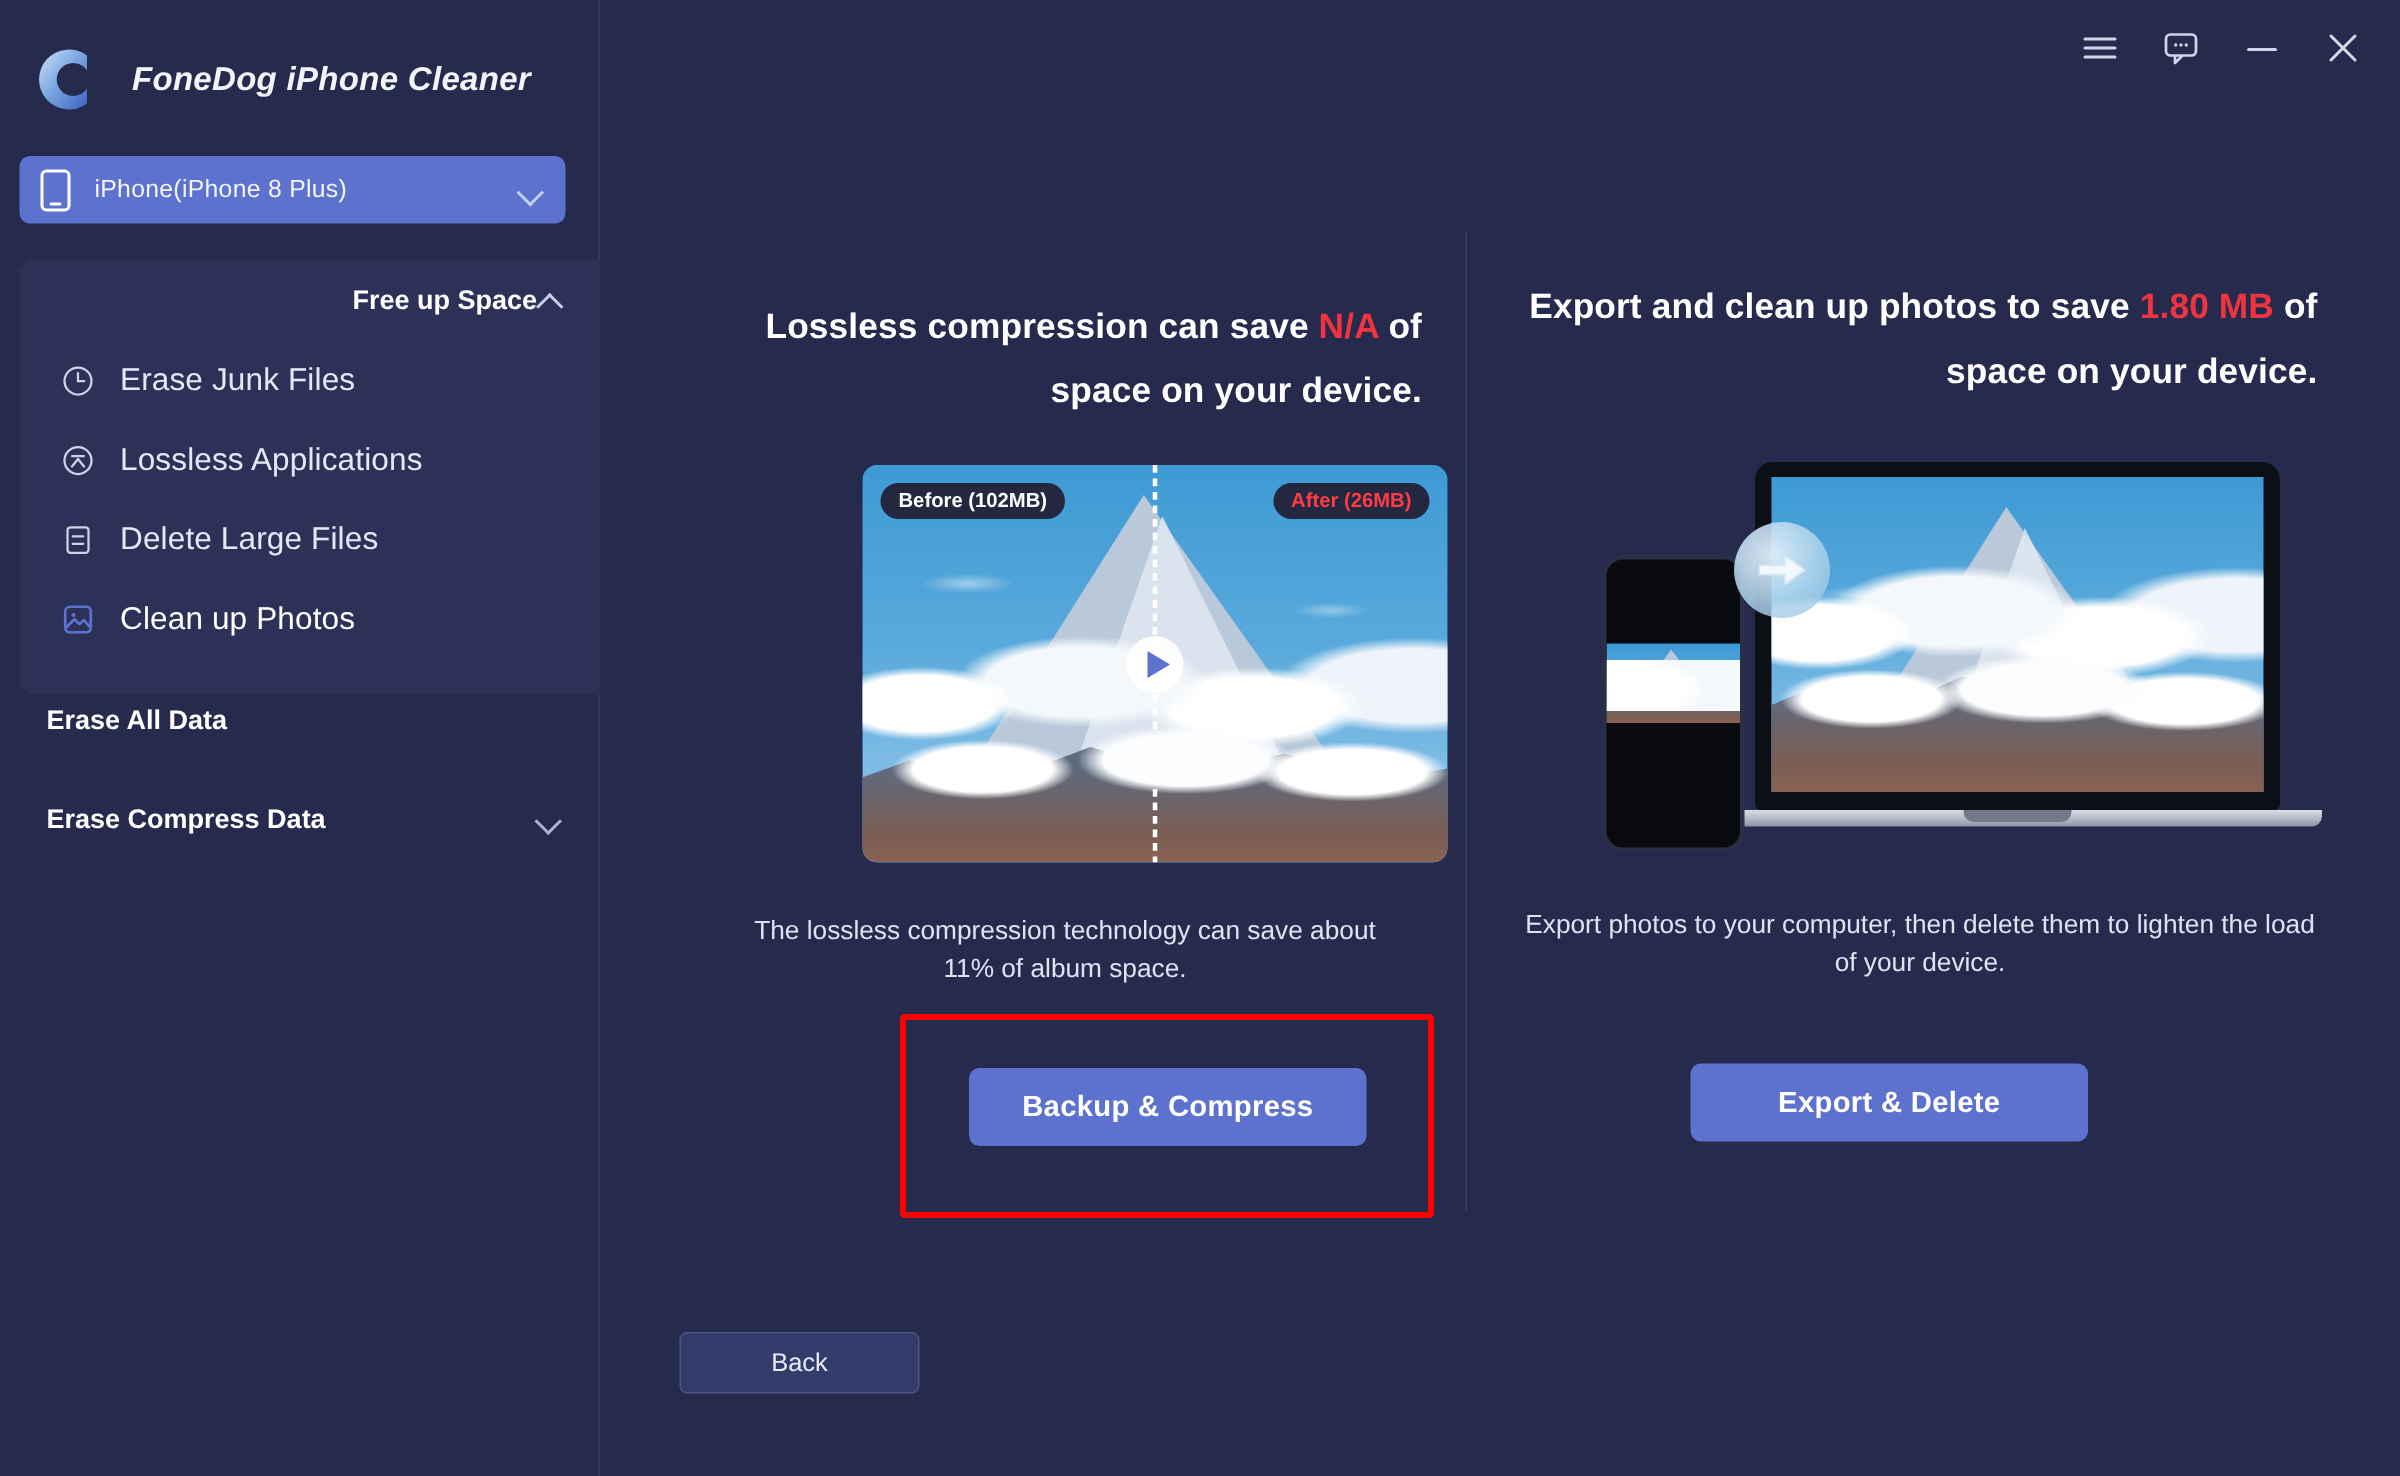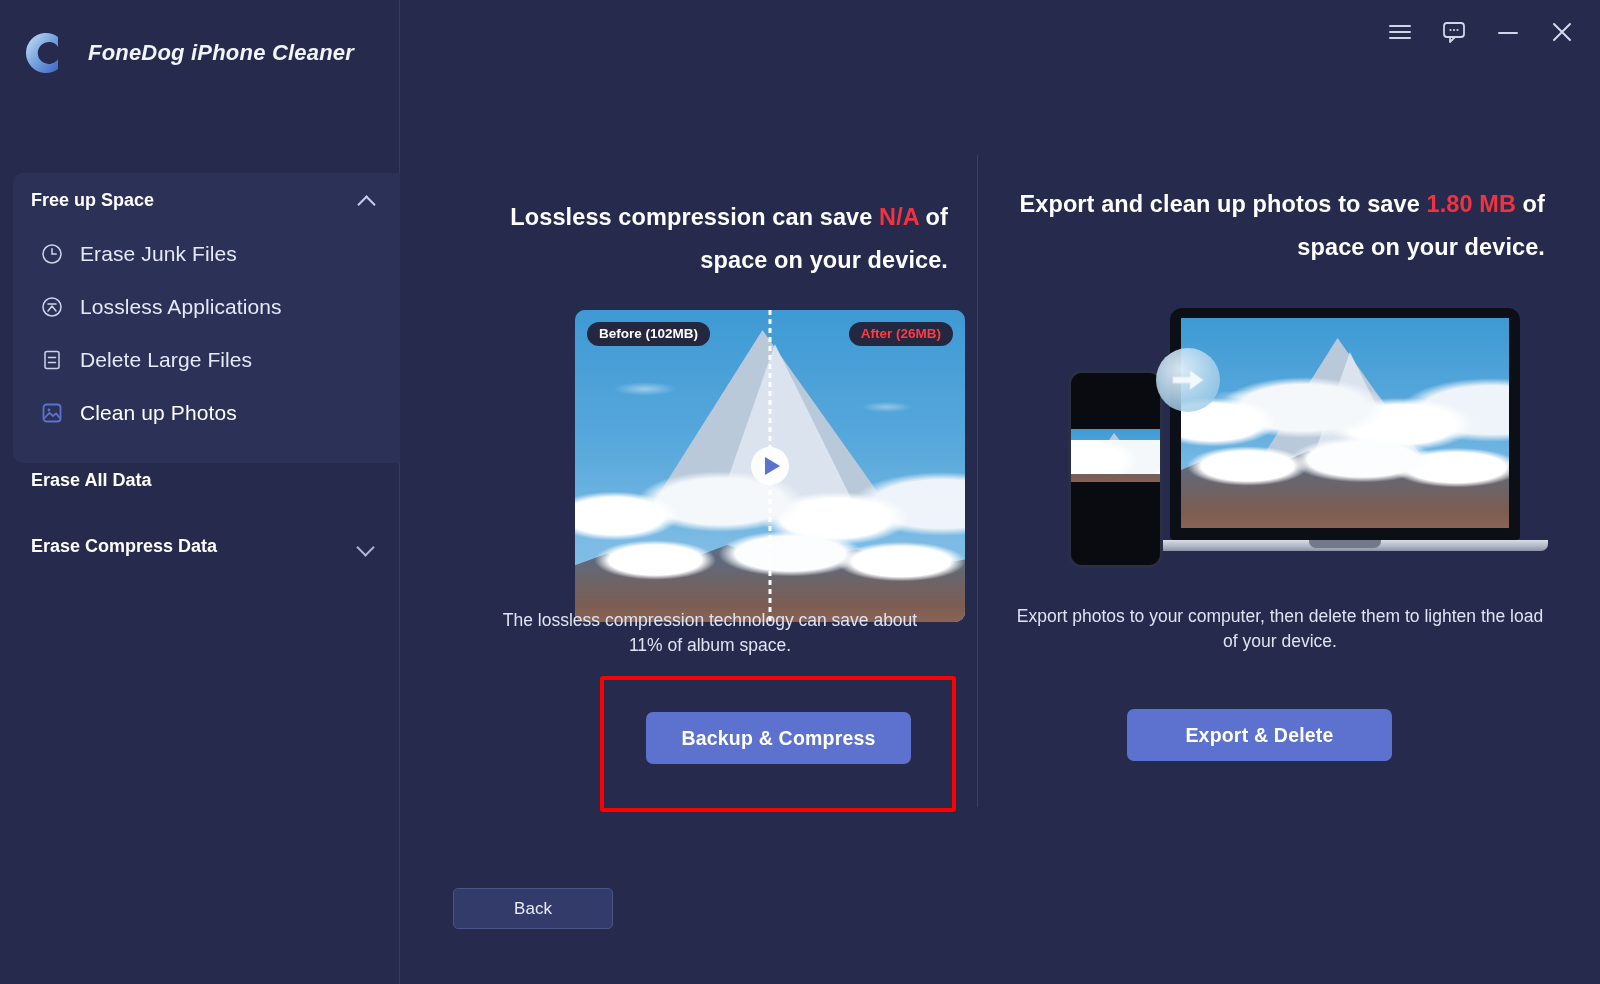--- a/index.html
+++ b/index.html
@@ -89,20 +89,21 @@
     width: 387px;
     background: #2c3257;
     border-radius: 10px 0 0 10px;
     padding: 0 0 24px 0;
   }
   .group-head {
     height: 54px;
     display: flex; align-items: center;
     padding: 0 24px 0 18px;
     cursor: pointer;
+    text-align: right;
   }
   .group-head .gh-label {
     font-size: 18px; font-weight: 700; color: #ffffff;
     flex: 1 1 auto;
   }
   .nav-item {
     height: 53px;
     display: flex; align-items: center;
     padding-left: 26px;
     cursor: pointer;
@@ -163,21 +164,21 @@
     line-height: 43px;
     letter-spacing: .1px;
   }
   .headline .hl-accent { color: #f03340; }
   .panel-left .headline  { position: absolute; top: 196px; left: 12px; width: 476px; }
   .panel-right .headline { position: absolute; top: 183px; left: 15px; width: 530px; }
 
   
   .media-left {
     position: absolute; left: 115px; top: 310px;
-    width: 390px; height: 312px;
+    width: 390px; height: 265px;
     border-radius: 10px;
     overflow: hidden;
     background: #2f6ea8;
   }
   .mtn-scene { position: absolute; inset: 0; overflow: hidden; }
   .sky {
     position: absolute; inset: 0;
     background: linear-gradient(180deg,#3e9ad4 0%, #59a9dc 45%, #7cbbe4 75%, #8dc4e8 100%);
   }
   .peak {
@@ -376,20 +377,25 @@
               <stop offset="48%" stop-color="#79a6e0"></stop>
               <stop offset="100%" stop-color="#3f63c4"></stop>
             </linearGradient>
           </defs>
           <path d="M44 12 A20 20 0 1 0 44 44 L44 34 A11 11 0 1 1 44 22 Z" fill="url(#lg)"></path>
         </svg>
       </div>
       <div class="brand-title">FoneDog iPhone Cleaner</div>
     </div>
 
+    <div class="device-select">
+      <div class="phone-glyph"></div>
+      <div class="device-label">iPhone(iPhone 8 Plus)</div>
+      <div class="chev"></div>
+    </div>
 
     <div class="group-panel">
       <div class="group-head">
         <div class="gh-label">Free up Space</div>
         <div class="chev up"></div>
       </div>
 
       <div class="nav-item">
         <span class="ni-icon">
           <svg width="24" height="24" viewBox="0 0 24 24" fill="none" stroke="#cdd4ea" stroke-width="1.5">

